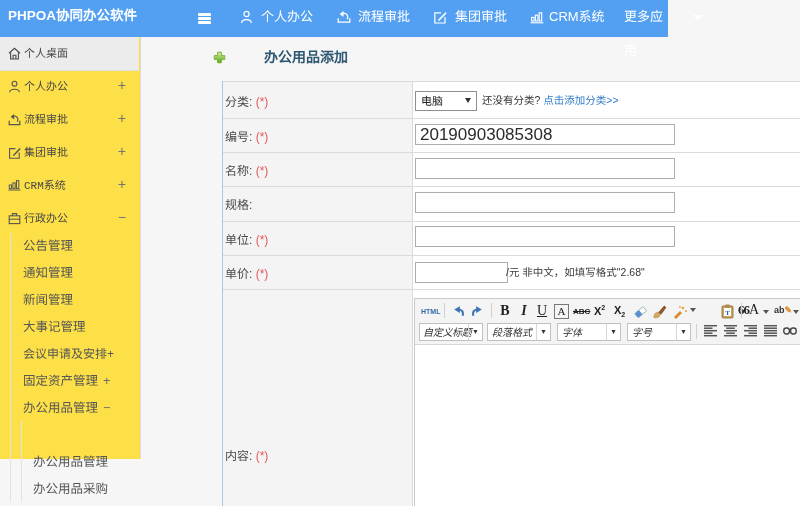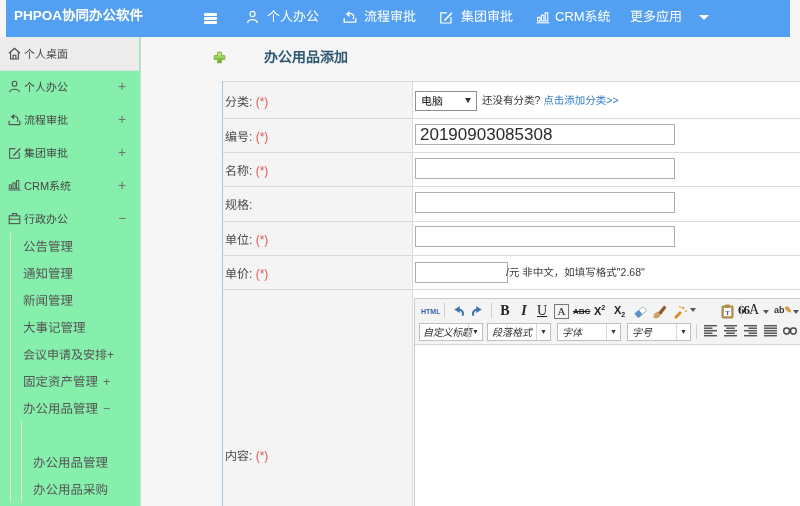--- a/index.html
+++ b/index.html
@@ -1,28 +1,28 @@
 <!DOCTYPE html>
 <html lang="zh-CN"><head>
 <meta charset="utf-8">
 <title>PHPOA</title>
 <style>
   html,body{margin:0;padding:0;}
   body{width:800px;height:506px;overflow:hidden;font-family:"Liberation Sans",sans-serif;}
   .abs{position:absolute;}
   #stage{position:relative;width:800px;height:506px;background:#f6f6f7;overflow:hidden;}
   
-  #hdr{position:absolute;left:0;top:0;width:784px;height:37px;background:#53a0f2;margin-left:6px;}
+  #hdr{position:absolute;left:0;top:0;width:668px;height:37px;background:#53a0f2;}
   #hdr .logo{position:absolute;left:8px;top:0;height:32px;line-height:32px;color:#fff;font-size:13.5px;font-weight:bold;letter-spacing:0;}
   .hbar{position:absolute;left:198px;width:13px;height:2.5px;background:#fff;border-radius:1px;}
   .nitem{position:absolute;top:0;height:34px;line-height:34px;color:#fff;font-size:13px;}
   .ncaret{position:absolute;top:15px;width:0;height:0;border-left:5.5px solid transparent;border-right:5.5px solid transparent;border-top:5.5px solid #fff;}
   .nico{position:absolute;top:10px;}
   
-  #side{position:absolute;left:0;top:37px;width:140.5px;height:469px;background:#86efac;border-right:1.5px solid #d9d9d9;box-sizing:border-box;}
+  #side{position:absolute;left:0;top:37px;width:140.5px;height:422px;background:#fde047;border-right:1.5px solid #d9d9d9;box-sizing:border-box;font-family:Liberation Mono, monospace;}
   .m1{position:absolute;left:0;width:139px;height:33px;}
   .m1 .txt{position:absolute;left:24px;top:0;height:33px;line-height:35px;font-size:11px;color:#474747;}
   .m1 .pm{position:absolute;left:115px;top:0;height:33px;line-height:33px;font-size:14px;color:#737373;width:14px;text-align:center;}
   .m1 svg{position:absolute;left:8px;top:10px;}
   .m2{position:absolute;left:23px;height:27px;line-height:29px;font-size:12.5px;color:#565656;}
   .m3{position:absolute;left:33px;height:27px;line-height:29px;font-size:12.5px;color:#565656;}
   .pm2{position:absolute;left:103px;height:27px;line-height:29px;font-size:12.5px;color:#6a6a6a;}
   .gline{position:absolute;width:1px;background:#e3e3e3;}
   
   #title{position:absolute;left:232px;top:44px;height:27px;line-height:27px;font-size:14px;font-weight:bold;color:#2e5872;margin-left:32px;}

